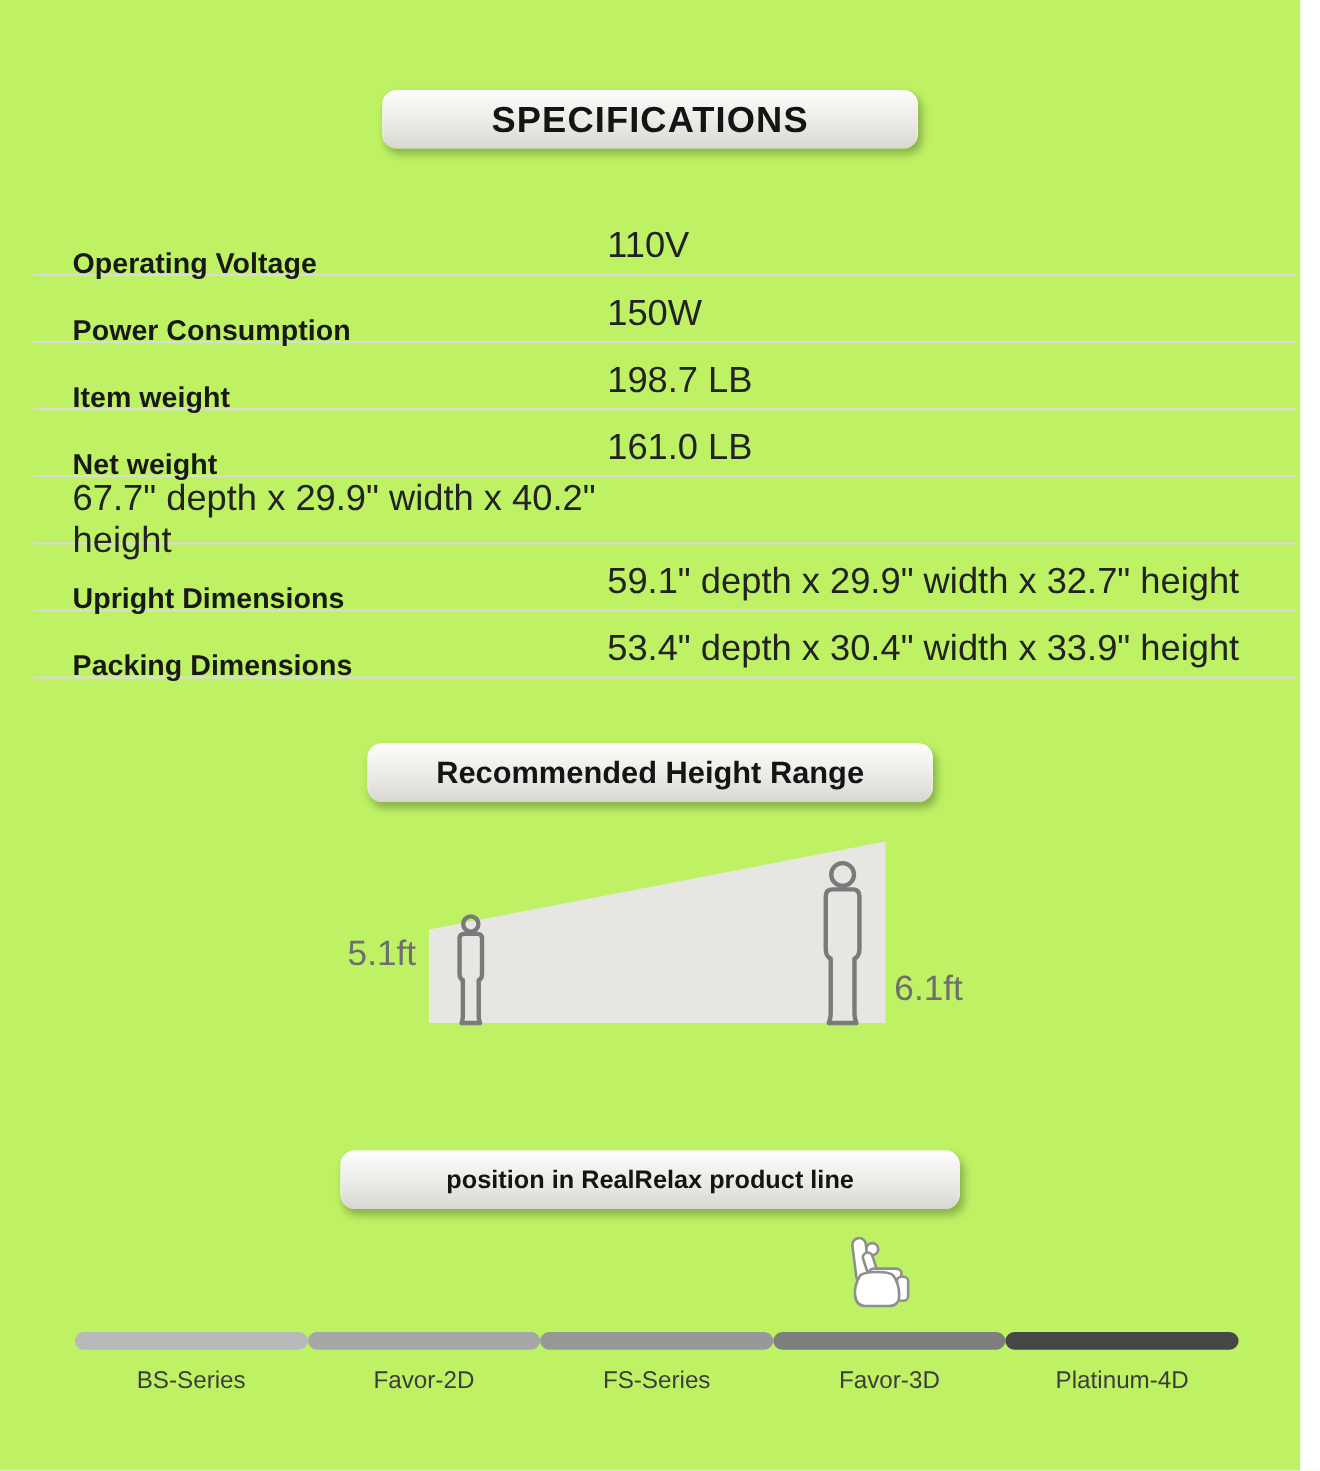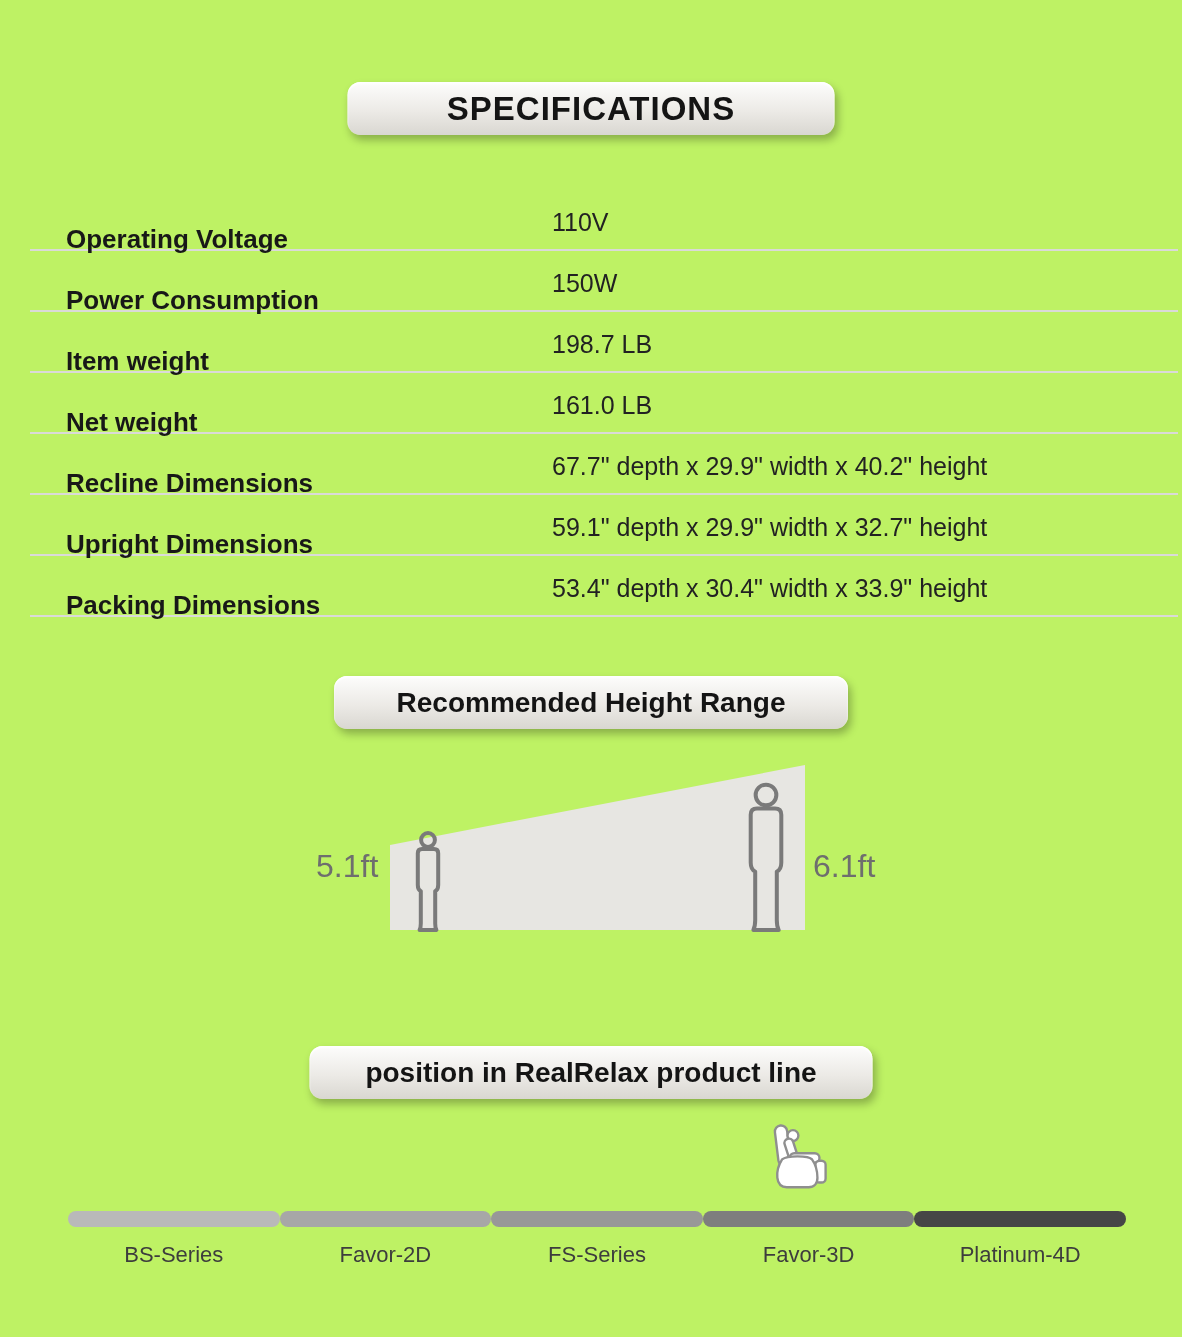--- a/index.html
+++ b/index.html
@@ -24,21 +24,21 @@
     box-shadow: inset 0 2px 2px #ffffff, 3px 5px 8px rgba(0,0,0,0.28);
     display: flex;
     align-items: center;
     justify-content: center;
     color: #141414;
     font-weight: 700;
     white-space: nowrap;
   }
   .badge-spec    { top: 82px;   width: 487px; font-size: 33px; letter-spacing: 1px; }
   .badge-height  { top: 676px;  width: 514px; font-size: 28px; }
-  .badge-product { top: 1046px; width: 563px; font-size: 28px; }
+  .badge-product { top: 1046px; width: 563px; font-size: 23px; }
 
   
   .spec-table {
     position: absolute;
     top: 190px;
     left: 30px;
     width: 1148px;
   }
   .spec-row {
     display: grid;
@@ -48,41 +48,41 @@
     border-bottom: 2px solid #dadad8;
     padding-left: 36px;
   }
   .spec-label {
     font-size: 26px;
     font-weight: 700;
     color: #181818;
     margin-top: 34px;
   }
   .spec-value {
-    font-size: 25px;
+    font-size: 33px;
     font-weight: 400;
     color: #222222;
   }
 
   
   .height-graphic {
     position: absolute;
     top: 750px;
     left: 0;
     width: 1200px;
     height: 190px;
   }
   .ft-label {
     position: absolute;
     top: 848px;
     font-size: 32px;
     color: #6e6e6e;
   }
   .ft-min { left: 316px; }
-  .ft-max { left: 813px; }
+  .ft-max { left: 813px; margin-top: 32px; }
 
   
   .product-line {
     position: absolute;
     top: 1211px;
     left: 68px;
     width: 1058px;
     display: flex;
   }
   .pl-col {
@@ -130,21 +130,20 @@
     </div>
     <div class="spec-row">
       <span class="spec-label">Item weight</span>
       <span class="spec-value">198.7 LB</span>
     </div>
     <div class="spec-row">
       <span class="spec-label">Net weight</span>
       <span class="spec-value">161.0 LB</span>
     </div>
     <div class="spec-row">
-      <span class="spec-label">Recline Dimensions</span>
       <span class="spec-value">67.7" depth x 29.9" width x 40.2" height</span>
     </div>
     <div class="spec-row">
       <span class="spec-label">Upright Dimensions</span>
       <span class="spec-value">59.1" depth x 29.9" width x 32.7" height</span>
     </div>
     <div class="spec-row">
       <span class="spec-label">Packing Dimensions</span>
       <span class="spec-value">53.4" depth x 30.4" width x 33.9" height</span>
     </div>

